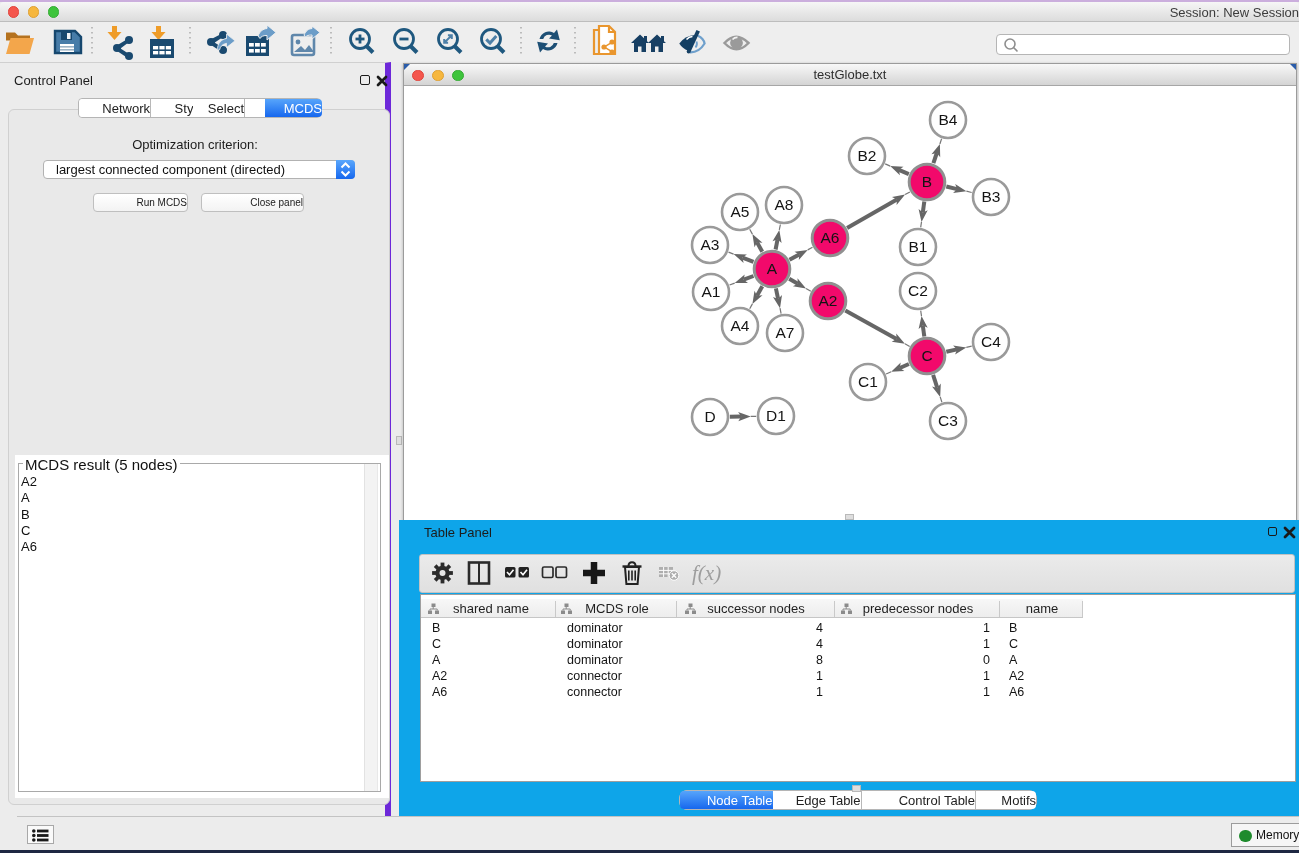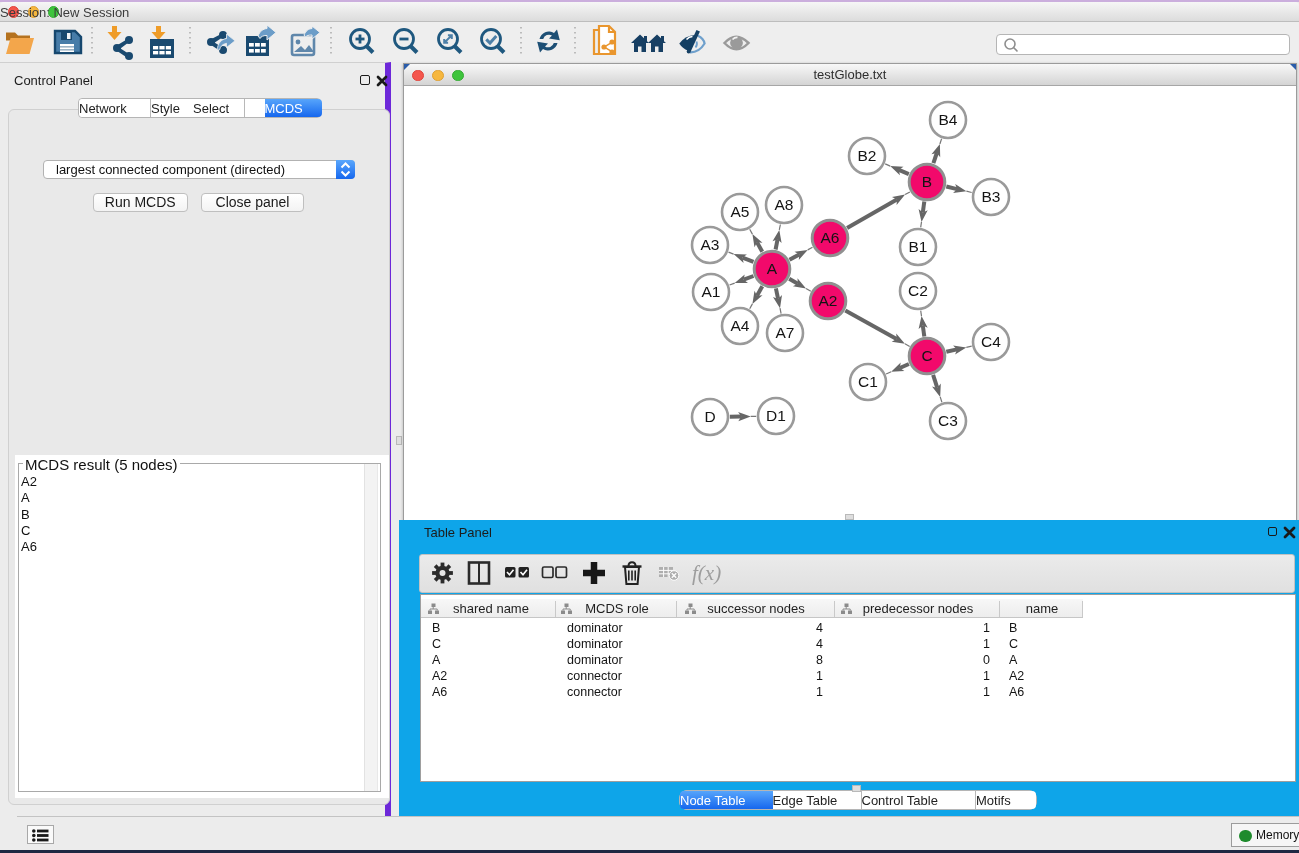--- a/index.html
+++ b/index.html
@@ -1,28 +1,28 @@
 <!DOCTYPE html>
 <html><head><meta charset="utf-8"><style>
 *{margin:0;padding:0;box-sizing:border-box}
 html,body{width:1299px;height:853px;overflow:hidden;background:#ececec;font-family:"Liberation Sans",sans-serif;position:relative}
 .abs{position:absolute}
-.tab{position:absolute;top:0;height:100%;background:#fff;border-right:1px solid #b8b8b8;color:#222;font-size:13px;text-align:left;line-height:19px}
+.tab{position:absolute;top:0;height:100%;background:#fff;border-right:1px solid #b8b8b8;color:#222;font-size:13px;text-align:right;line-height:19px}
 .tabsel{background:linear-gradient(#57a5fb,#1667ee);color:#fff;border-right:none}
-.btn{position:absolute;background:linear-gradient(#ffffff,#f3f3f3);border:1px solid #bfbfbf;border-radius:4px;font-size:14px;color:#1a1a1a;text-align:center}
+.btn{position:absolute;background:linear-gradient(#ffffff,#f3f3f3);border:1px solid #bfbfbf;border-radius:4px;font-size:10px;color:#1a1a1a;text-align:right}
 </style></head>
 <body>
 
 <div class="abs" style="left:0;top:0;width:1299px;height:1.5px;background:#cbaedd"></div>
 
 <div class="abs" style="left:0;top:2px;width:1299px;height:20px;background:linear-gradient(#f6f6f6,#dcdcdc);border-bottom:1px solid #bdbdbd;border-radius:4px 4px 0 0">
   <div style="position:absolute;left:7.5px;top:4px;width:11.5px;height:11.5px;border-radius:50%;background:#f4564d;border:0.5px solid #e0443c"></div>
   <div style="position:absolute;left:27.5px;top:4px;width:11.5px;height:11.5px;border-radius:50%;background:#f6b73e;border:0.5px solid #dfa033"></div>
   <div style="position:absolute;left:47.5px;top:4px;width:11.5px;height:11.5px;border-radius:50%;background:#3ec43c;border:0.5px solid #35ab34"></div>
-  <div style="position:absolute;left:0;top:0;width:100%;text-align:left;font-size:13px;color:#3c3c3c;line-height:21px">Session: New Session</div>
+  <div style="position:absolute;left:0;top:0;width:100%;text-align:right;font-size:13px;color:#3c3c3c;line-height:21px">Session: New Session</div>
 </div>
 
 <div class="abs" id="toolbar" style="left:0;top:22px;width:1299px;height:40px;background:#eeeeee">
   <svg width="1299" height="40" style="position:absolute;left:0;top:0">
 
     <g stroke="#9b9b9b" stroke-width="1.2" stroke-dasharray="1.5,3.5">
       <line x1="92" y1="5" x2="92" y2="35"></line>
         <line x1="190" y1="5" x2="190" y2="35"></line>
       <line x1="331" y1="5" x2="331" y2="35"></line>
         <line x1="521" y1="5" x2="521" y2="35"></line>
@@ -170,20 +170,21 @@
     </svg>
 
   <div class="abs" style="left:8px;top:46px;width:382px;height:696px;background:#e9e9e9;border:1px solid #d0d0d0;border-radius:6px"></div>
 
   <div class="abs" style="left:78px;top:35px;width:243px;height:19.5px;border:1px solid #b5b5b5;border-radius:4px;background:#fff">
     <div class="tab" style="left:0;width:72px;border-radius:4px 0 0 4px">Network</div>
     <div class="tab" style="left:72px;width:53.5px">Style</div>
     <div class="tab" style="left:114px;width:52px">Select</div>
     <div class="tab tabsel" style="left:185.5px;width:57.5px;border-radius:0 4px 4px 0">MCDS</div>
   </div>
+  <div class="abs" style="left:0;top:73.5px;width:390px;text-align:center;font-size:13px;color:#1c1c1c">Optimization criterion:</div>
 
   <div class="abs" style="left:43px;top:96.5px;width:312px;height:19px;background:#fff;border:1px solid #b2b2b2;border-radius:4px">
     <div style="position:absolute;left:12px;top:0;line-height:17.5px;font-size:13px;color:#111">largest connected component (directed)</div>
     <div style="position:absolute;right:-1px;top:-1px;width:19px;height:19px;background:linear-gradient(#5aa7fc,#1667ee);border-radius:0 4px 4px 0">
       <svg width="19" height="19">
           <path d="M5.5 7.5 L9.5 3.5 L13.5 7.5 M5.5 11.5 L9.5 15.5 L13.5 11.5" stroke="#fff" stroke-width="2" fill="none"></path>
         </svg>
     </div>
   </div>
   <div class="btn" style="left:92.5px;top:130px;width:95.5px;height:18.5px;line-height:17px">Run MCDS</div>

